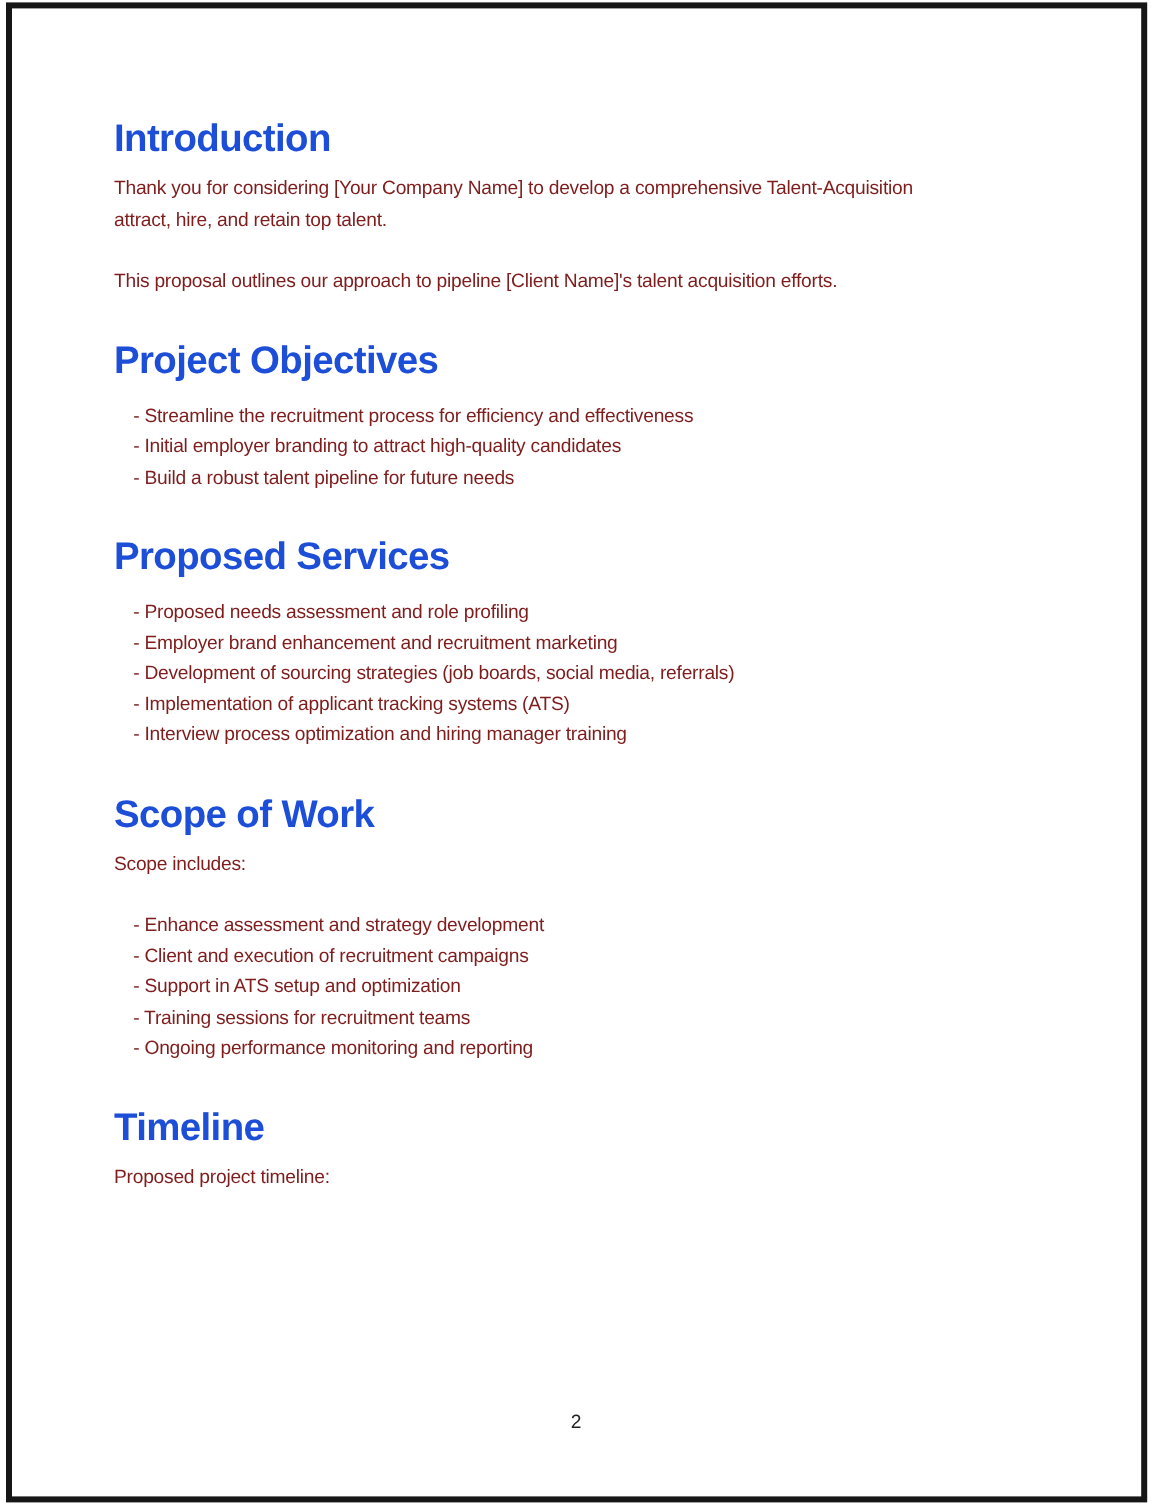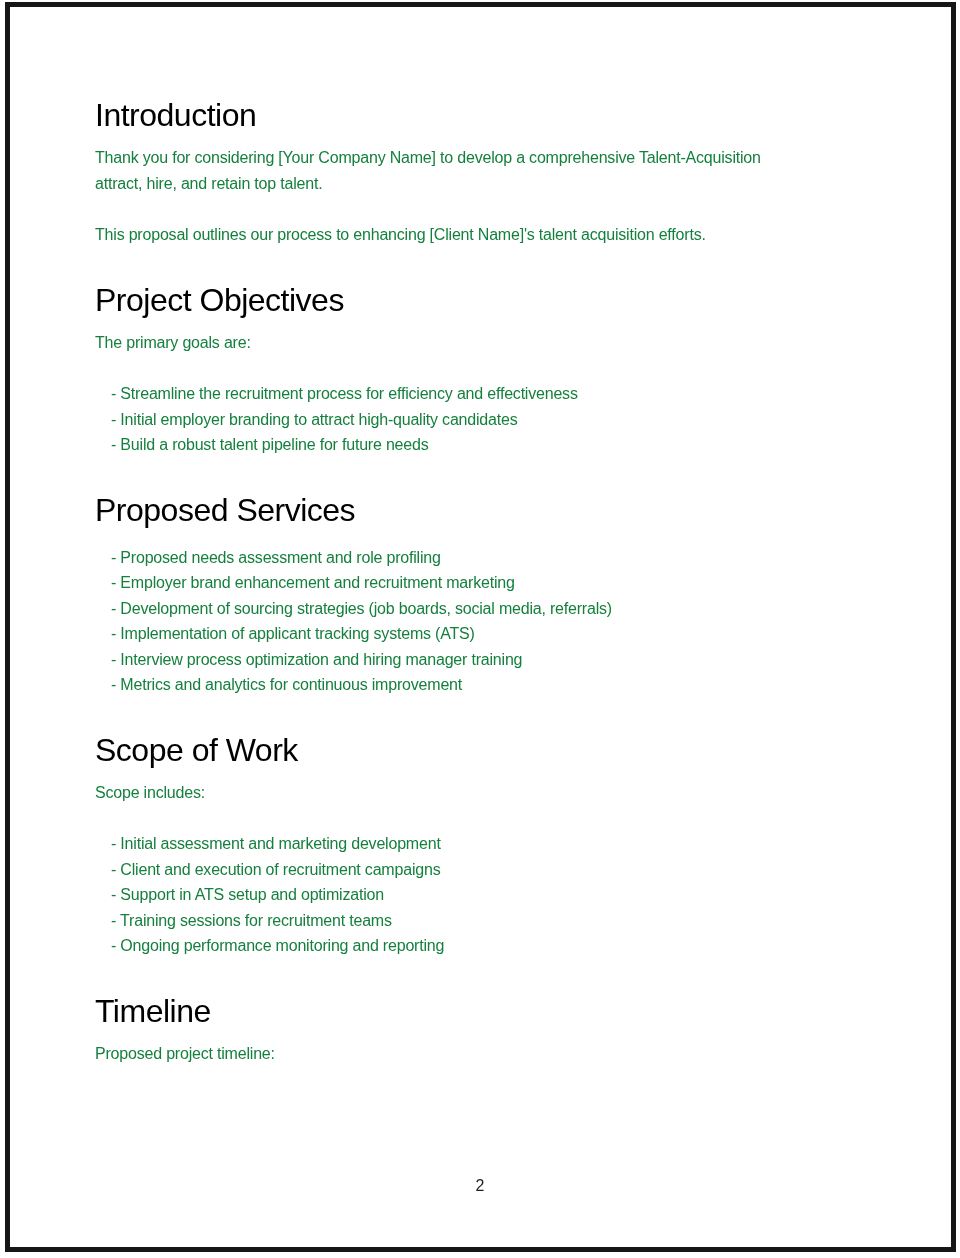--- a/index.html
+++ b/index.html
@@ -31,40 +31,40 @@
     left: 10px;
     right: 9px;
     bottom: 11px;
     padding: 89px 85px 0 85px;
     overflow: hidden;
   }
   .doc-h1 {
     font-family: "Liberation Sans", sans-serif;
     font-size: 32px;
     line-height: 38px;
-    font-weight: 400;
+    font-weight: 700;
     letter-spacing: -0.5px;
     margin: 33px 0 11px 0;
-    color: #000000;
+    color: #1d4ed8;
   }
   .section:first-child .doc-h1 {
     margin-top: 0;
   }
   .para {
     margin: 0 0 26px 0;
   }
   .items {
     margin: 16px;
   }
   .line {
     font-size: 16px;
     line-height: 25.5px;
     letter-spacing: -0.2px;
     white-space: nowrap;
-    color: #15803d;
+    color: #7f1d1d;
   }
   .page-number {
     position: absolute;
     top: 1173px;
     left: 0;
     right: 0;
     text-align: center;
     font-size: 16px;
     line-height: 25.5px;
     color: #1f1f1f;
@@ -78,55 +78,51 @@
 
   <div class="content">
 
     <div class="section">
       <h1 class="doc-h1">Introduction</h1>
       <div class="para">
         <div class="line">Thank you for considering [Your Company Name] to develop a comprehensive Talent-Acquisition</div>
         <div class="line">attract, hire, and retain top talent.</div>
       </div>
       <div class="para">
-        <div class="line">This proposal outlines our process to enhancing [Client Name]'s talent acquisition efforts.</div>
+        <div class="line">This proposal outlines our approach to pipeline [Client Name]'s talent acquisition efforts.</div>
       </div>
     </div>
 
     <div class="section">
       <h1 class="doc-h1">Project Objectives</h1>
-      <div class="para">
-        <div class="line">The primary goals are:</div>
-      </div>
       <div class="items">
         <div class="line">- Streamline the recruitment process for efficiency and effectiveness</div>
         <div class="line">- Initial employer branding to attract high-quality candidates</div>
         <div class="line">- Build a robust talent pipeline for future needs</div>
       </div>
     </div>
 
     <div class="section">
       <h1 class="doc-h1">Proposed Services</h1>
       <div class="items">
         <div class="line">- Proposed needs assessment and role profiling</div>
         <div class="line">- Employer brand enhancement and recruitment marketing</div>
         <div class="line">- Development of sourcing strategies (job boards, social media, referrals)</div>
         <div class="line">- Implementation of applicant tracking systems (ATS)</div>
         <div class="line">- Interview process optimization and hiring manager training</div>
-        <div class="line">- Metrics and analytics for continuous improvement</div>
       </div>
     </div>
 
     <div class="section">
       <h1 class="doc-h1">Scope of Work</h1>
       <div class="para">
         <div class="line">Scope includes:</div>
       </div>
       <div class="items">
-        <div class="line">- Initial assessment and marketing development</div>
+        <div class="line">- Enhance assessment and strategy development</div>
         <div class="line">- Client and execution of recruitment campaigns</div>
         <div class="line">- Support in ATS setup and optimization</div>
         <div class="line">- Training sessions for recruitment teams</div>
         <div class="line">- Ongoing performance monitoring and reporting</div>
       </div>
     </div>
 
     <div class="section">
       <h1 class="doc-h1">Timeline</h1>
       <div class="para">

